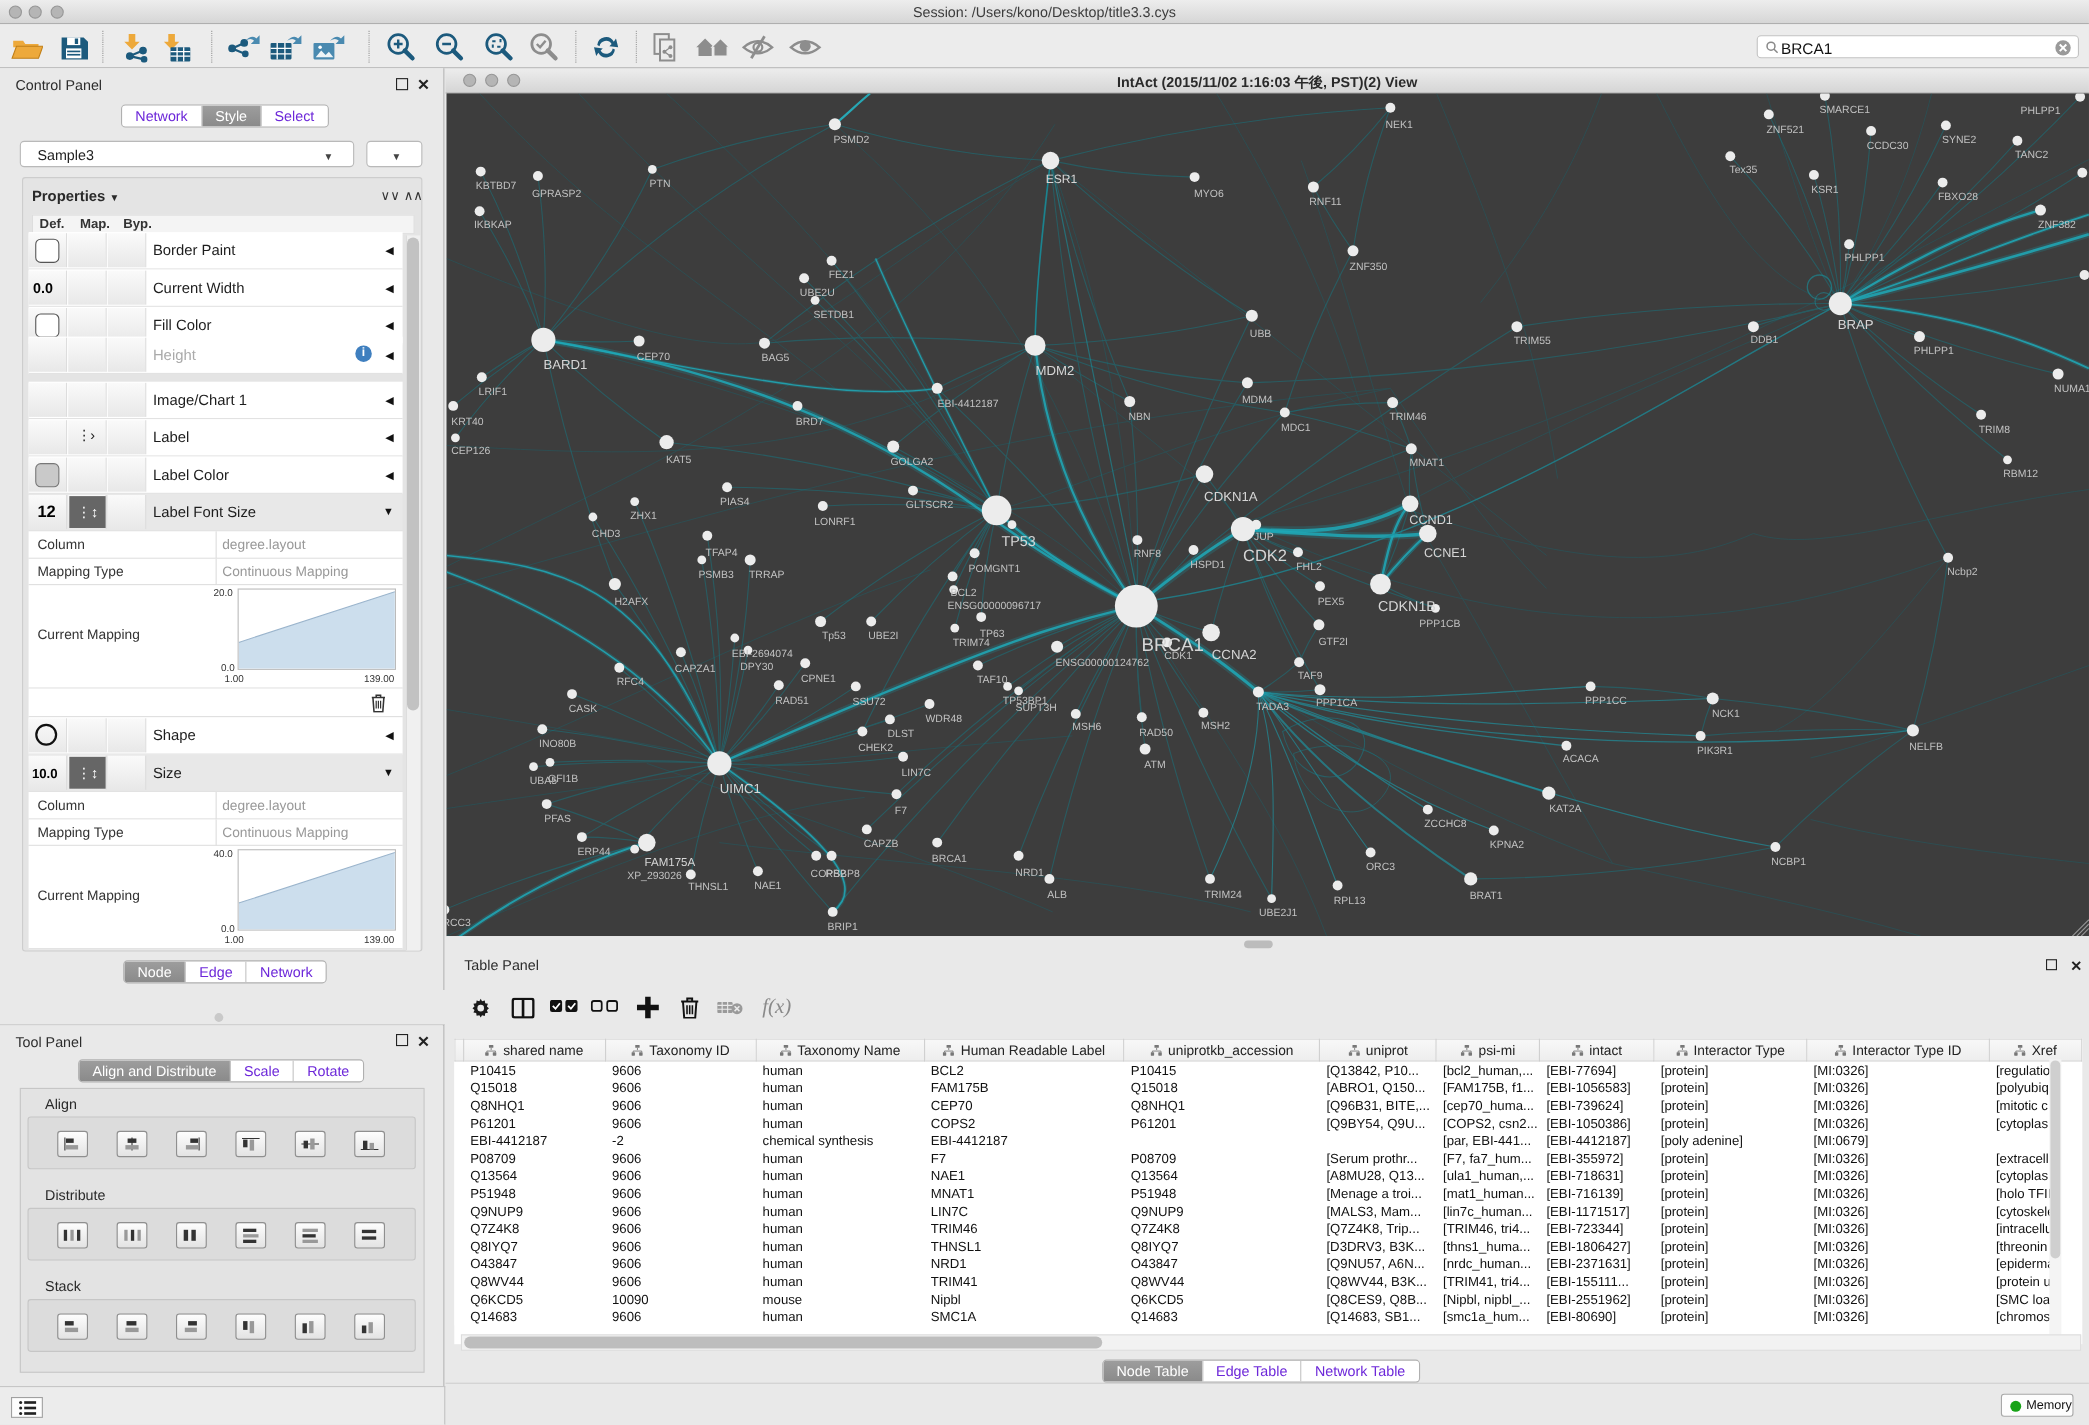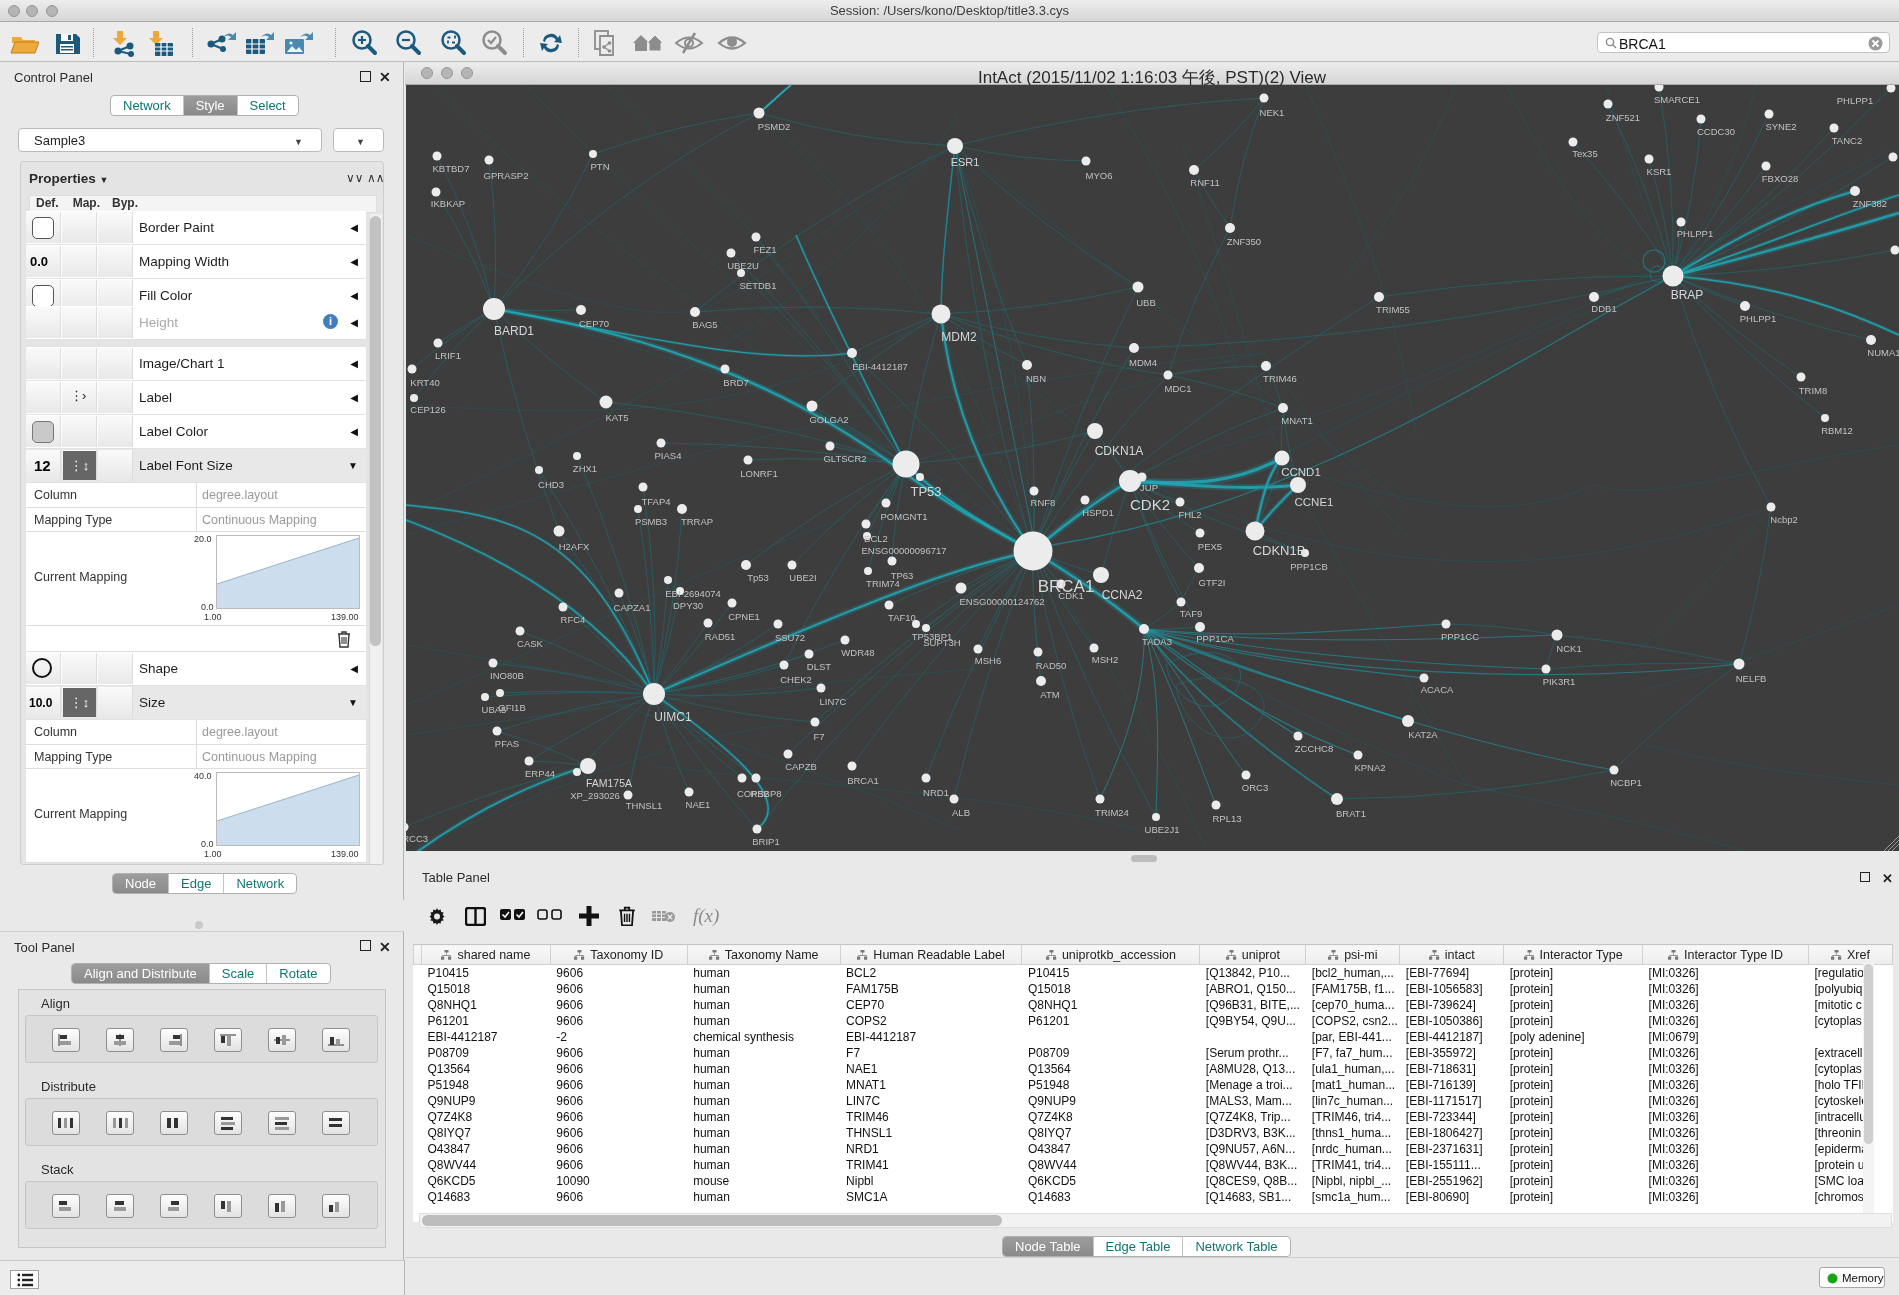--- a/index.html
+++ b/index.html
@@ -6,21 +6,21 @@
 .tl{position:absolute;top:5px;width:12px;height:12px;border-radius:50%;background:#b5b5b5;border:0.5px solid #979797}
 #wtitle{position:absolute;top:3px;left:0;width:1899px;text-align:center;font-size:13px;color:#3c3c3c}
 #toolbar{position:absolute;left:0;top:22px;width:1899px;height:40px;background:#ececec;border-bottom:1px solid #bcbcbc}
 .tbi{position:absolute;top:4px;height:33px;display:flex;align-items:center;justify-content:center}
 .tsep{position:absolute;top:6px;height:29px;border-left:1px dotted #9a9a9a}
 #search{position:absolute;left:1597px;top:10px;width:293px;height:21px;background:#fff;border:1px solid #c2c2c2;border-radius:4px;font-size:14px;color:#111;line-height:19px}
 #cpanel{position:absolute;left:0;top:62px;width:404px;height:838px;background:#e9e9e9;border-right:1px solid #b5b5b5}
 .ph{font-size:13px;color:#2c2c2c}
 .winbtn{position:absolute;font-size:12px;color:#222}
 .tabs{position:absolute;display:flex;border:1px solid #b0b0b0;border-radius:4px;background:#fff;overflow:hidden;height:21px}
-.tabs div{font-size:13px;color:#0f766e;padding:2px 12px 0;border-right:1px solid #c4c4c4}
+.tabs div{font-size:13px;color:#6d28d9;padding:2px 12px 0;border-right:1px solid #c4c4c4}
 .tabs div:last-child{border-right:none}
 .tabs .sel{background:linear-gradient(#9d9d9d,#8a8a8a);color:#fff}
 .combo{position:absolute;background:#fff;border:1px solid #b9b9b9;border-radius:4px;font-size:13px;color:#222}
 .carr{position:absolute;color:#444;font-size:9px}
 #props{position:absolute;left:20px;top:161px;width:364px;height:704px;border:1px solid #cdcdcd;border-radius:3px;background:#e4e4e4;overflow:hidden}
 .prow{position:absolute;left:5px;width:340px;height:34px;background:#fff;border-bottom:1px solid #e2e2e2}
 .pcell{position:absolute;top:1px;width:35px;height:31px;background:linear-gradient(#fafafa,#e8e8e8);border-right:1px solid #ddd}
 .pname{position:absolute;left:113px;top:9px;font-size:13.5px;color:#1d1d1d}
 .parrow{position:absolute;right:8px;top:11px;font-size:10px;color:#111}
 .swatch{position:absolute;left:6px;top:5px;width:22px;height:22px;background:#fff;border:1.5px solid #555;border-radius:5px}
@@ -217,21 +217,21 @@
       <div class="pcell" style="left:72px"></div>
       <div class="pname" style="color:#1d1d1d">Border Paint</div>
       <div class="parrow">◀</div>
     </div>
     <div class="prow" style="top:83px;background:#fff">
       <div class="pcell" style="left:0">
         <div style="position:absolute;left:4px;top:8px;font-size:13px;font-weight:bold">0.0</div>
       </div>
       <div class="pcell" style="left:36px"></div>
       <div class="pcell" style="left:72px"></div>
-      <div class="pname" style="color:#1d1d1d">Mapping Width</div>
+      <div class="pname" style="color:#1d1d1d">Current Width</div>
       <div class="parrow">◀</div>
     </div>
     <div class="prow" style="top:117px;background:#fff">
       <div class="pcell" style="left:0">
         <div class="swatch"></div>
       </div>
       <div class="pcell" style="left:36px"></div>
       <div class="pcell" style="left:72px"></div>
       <div class="pname" style="color:#1d1d1d">Fill Color</div>
       <div class="parrow">◀</div>
@@ -507,21 +507,21 @@
           <rect x="5" y="10.8" width="11" height="2.4"></rect>
         </g>
       </svg>
     </div>
   </div>
 <div id="netwin">
     <div id="nettitle">
       <div class="tl" style="left:16px;top:4px"></div>
       <div class="tl" style="left:36px;top:4px"></div>
       <div class="tl" style="left:56px;top:4px"></div>
-      <div style="position:absolute;top:3px;width:100%;text-align:center;font-size:17px;font-weight:normal;color:#2a2a2a">IntAct (2015/11/02 1:16:03 午後, PST)(2) View</div>
+      <div style="position:absolute;top:3px;width:100%;text-align:center;font-size:13px;font-weight:bold;color:#2a2a2a">IntAct (2015/11/02 1:16:03 午後, PST)(2) View</div>
     </div>
     <div id="netcanvas">
       <svg width="1493" height="766" viewBox="0 0 1493 766" style="position:absolute;left:0;top:0;display:block">
 <rect x="0" y="0" width="1493" height="766" fill="#3d3d3d"></rect>
 <g stroke="#0c6f7c" stroke-width="0.9" fill="none" opacity="0.32">
 <path d="M0,430 C200,330 420,240 553,28"></path>
 <path d="M0,450 C250,380 500,300 858,268"></path>
 <path d="M30,0 C140,120 260,190 353,268"></path>
 <path d="M120,0 C260,150 420,260 500,379"></path>
 <path d="M200,0 C330,120 430,230 500,379"></path>

